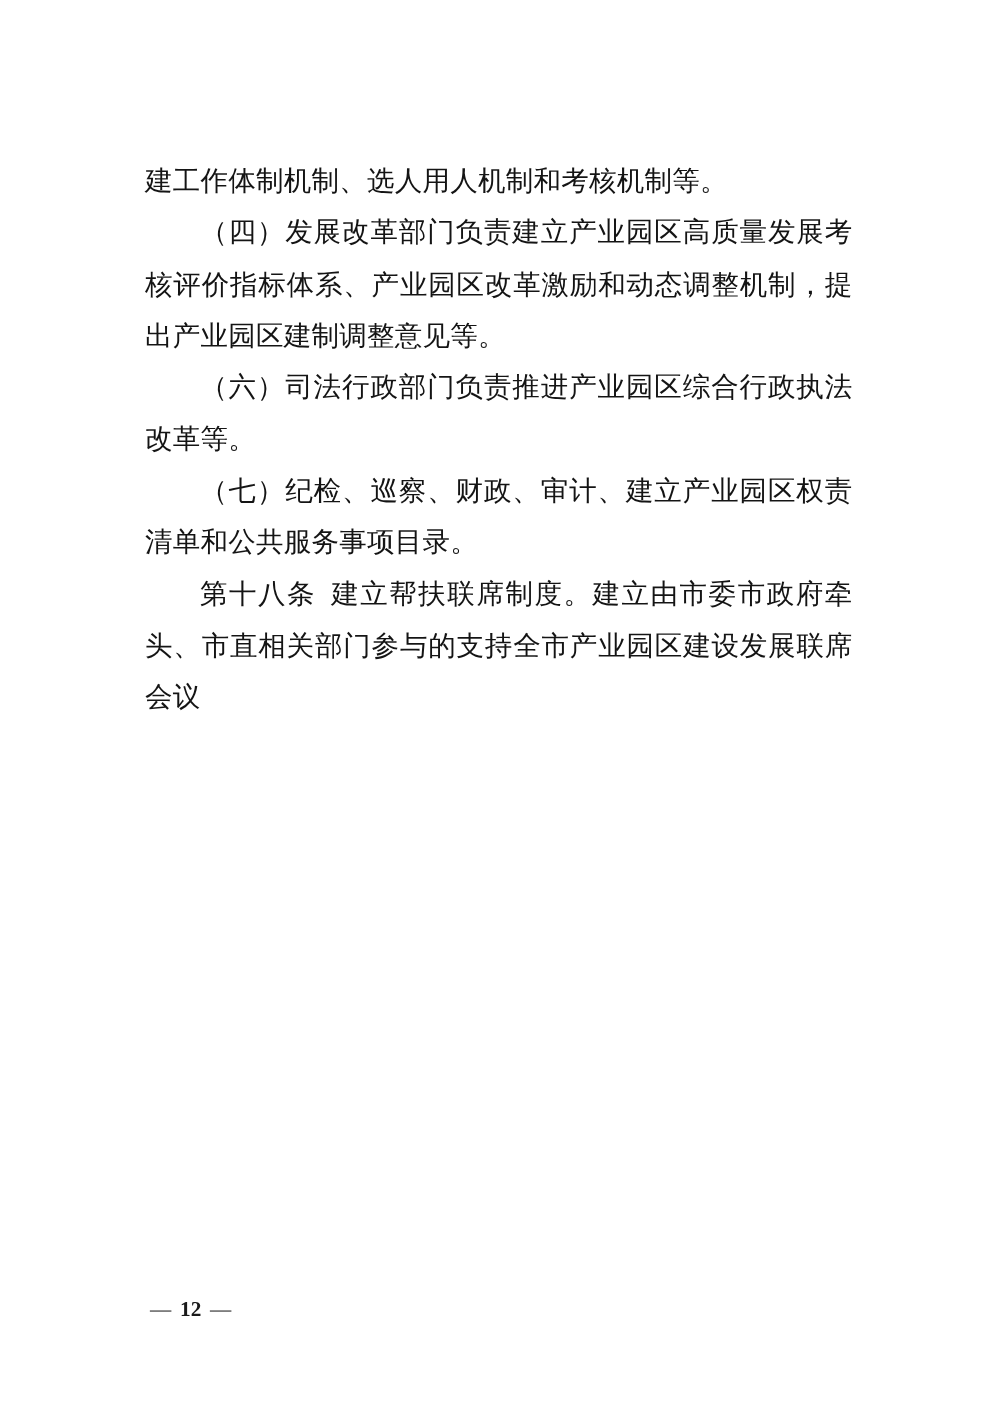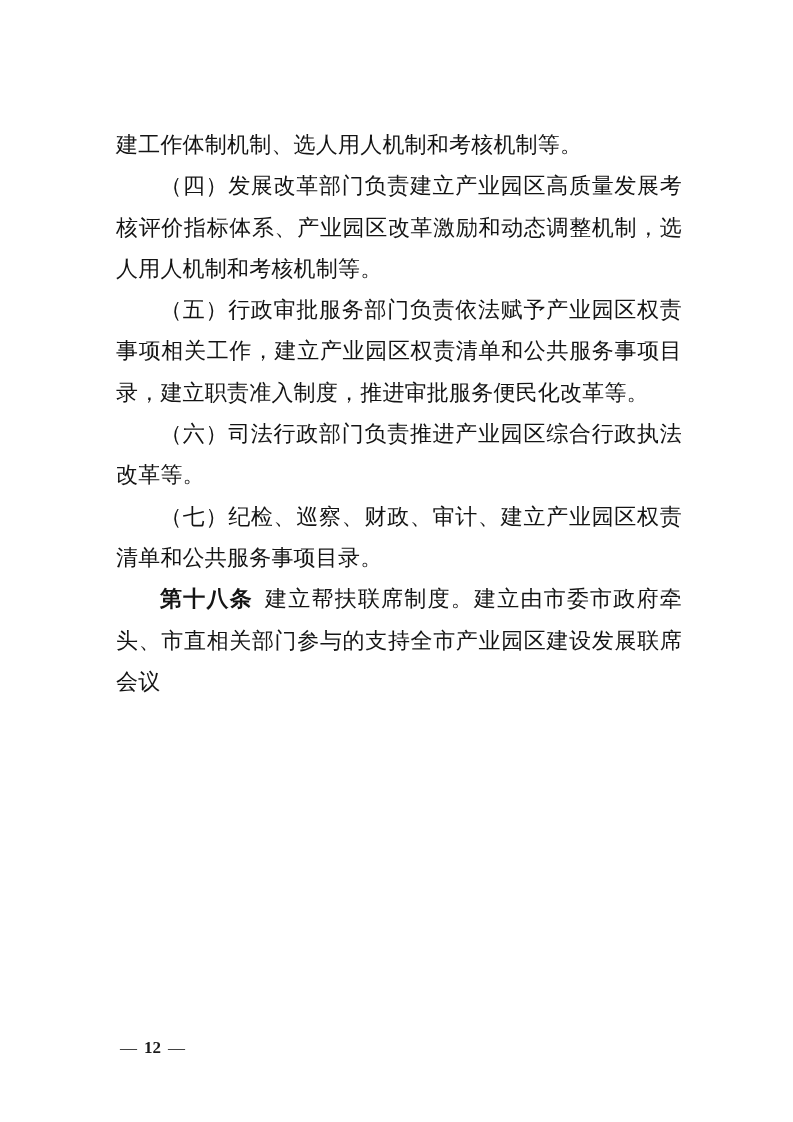--- a/index.html
+++ b/index.html
@@ -31,21 +31,21 @@
     letter-spacing: 0.2px;
     font-weight: normal;
   }
   .para.indent {
     text-indent: 2em;
   }
   .para.bold {
     font-weight: bold;
   }
   .para .lead {
-    font-weight: bold;
+    font-weight: normal;
     margin-right: 0.55em;
     margin-top: 16px;
   }
   .footer {
     position: absolute;
     left: 120px;
     top: 1038px;
     font-size: 17px;
     line-height: 20px;
     color: #1a1a1a;
@@ -61,22 +61,21 @@
     font-weight: bold;
     font-family: "Liberation Serif", "DejaVu Serif", serif;
   }
 </style>
 </head>
 <body>
 
 <main class="page">
   <section class="body-text">
       <p class="para">建工作体制机制、选人用人机制和考核机制等。</p>
-      <p class="para indent">（四）发展改革部门负责建立产业园区高质量发展考核评价指标体系、产业园区改革激励和动态调整机制，选人用人机制和考核机制等。</p>
-      <p class="para indent">（五）行政审批服务部门负责依法赋予产业园区权责事项相关工作，建立产业园区权责清单和公共服务事项目录，建立职责准入制度，推进审批服务便民化改革等。</p>
+      <p class="para indent">（四）发展改革部门负责建立产业园区高质量发展考核评价指标体系、产业园区改革激励和动态调整机制，提出产业园区建制调整意见等。</p>
       <p class="para indent">（六）司法行政部门负责推进产业园区综合行政执法改革等。</p>
       <p class="para indent">（七）纪检、巡察、财政、审计、建立产业园区权责清单和公共服务事项目录。</p>
       <p class="para indent"><span class="lead">第十八条</span>建立帮扶联席制度。建立由市委市政府牵头、市直相关部门参与的支持全市产业园区建设发展联席会议</p>
     </section>
   <div class="footer">
     <span class="dash">—</span>
     <span class="num">12</span>
     <span class="dash">—</span>
   </div>
 </main>

